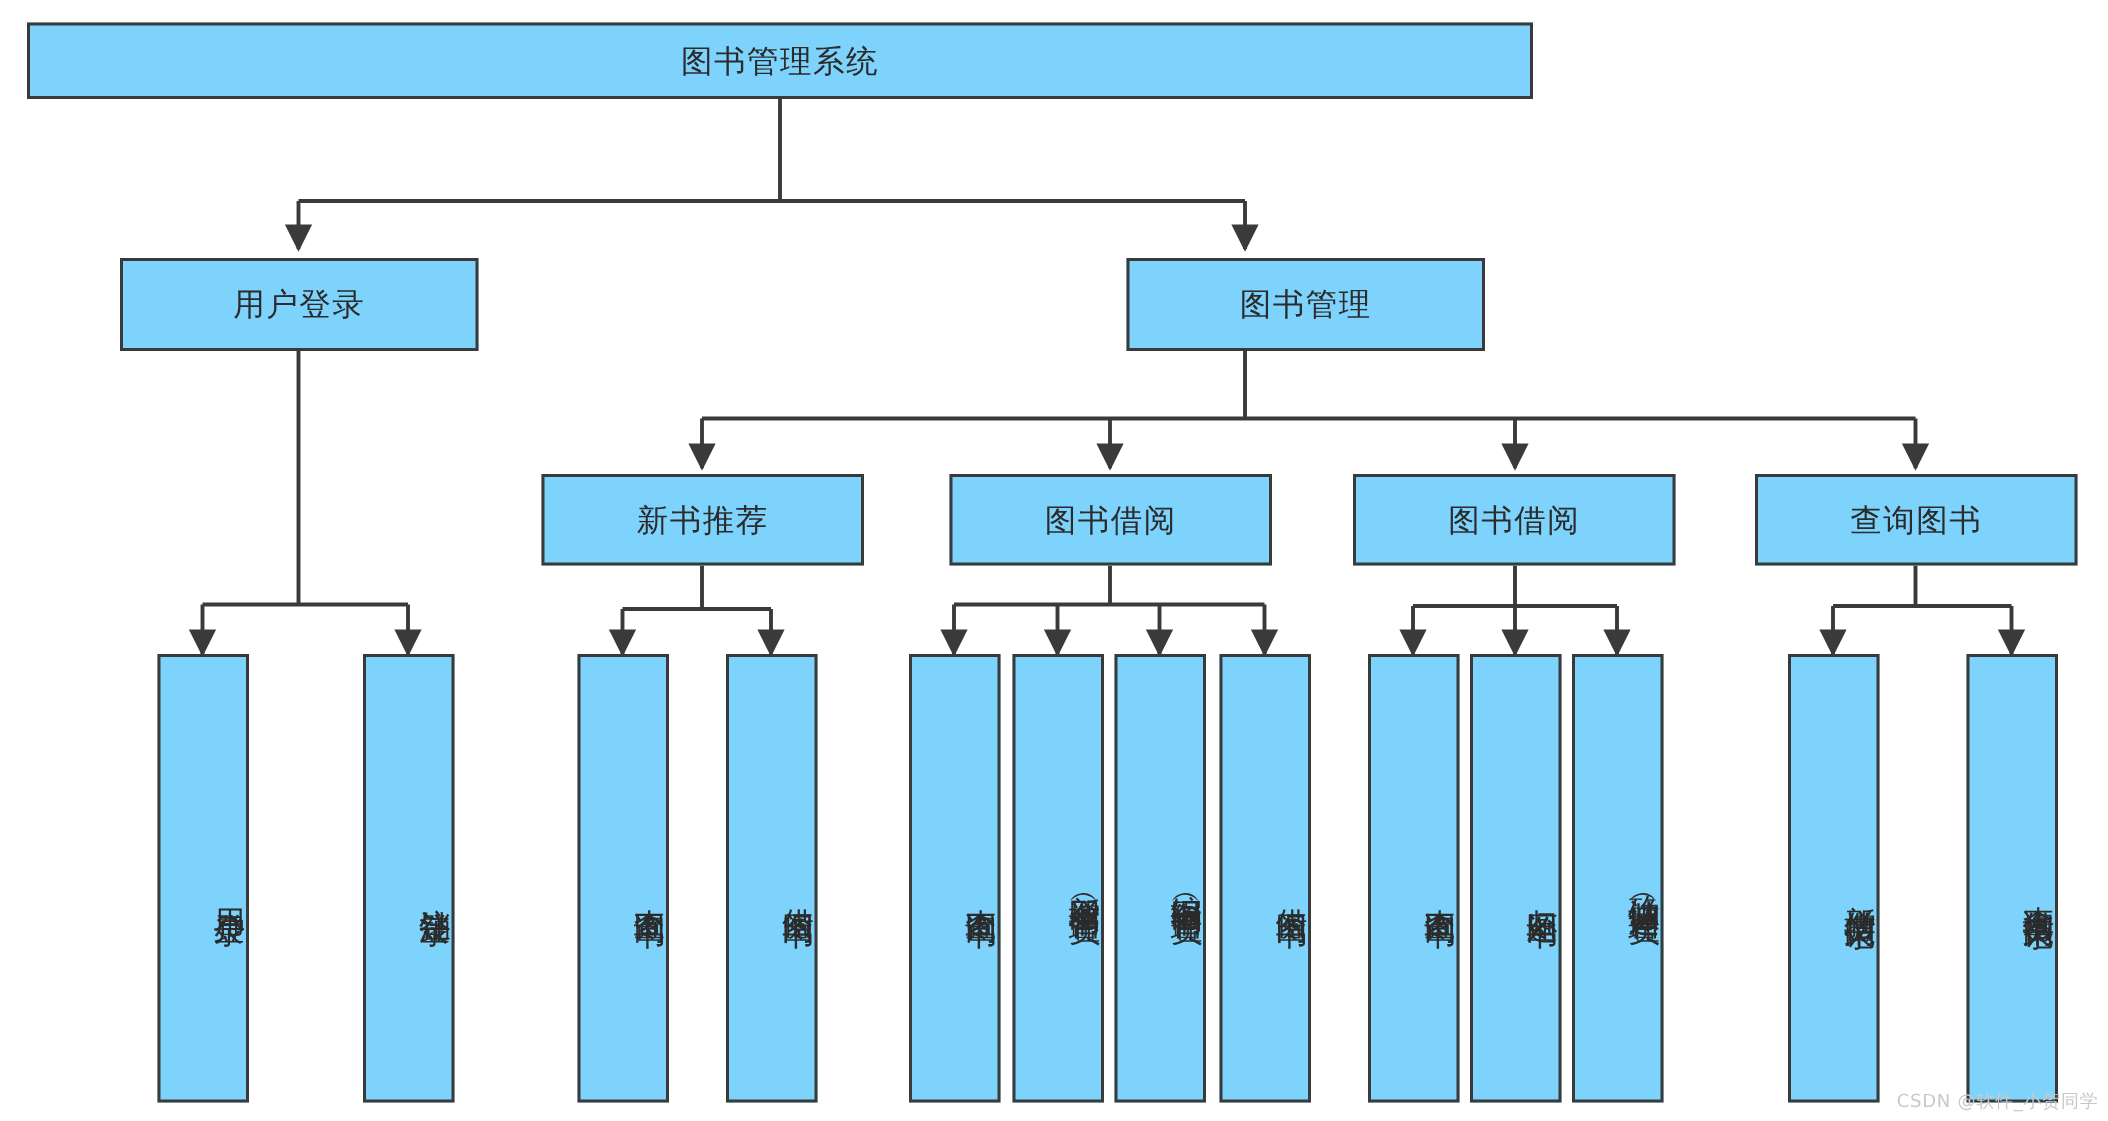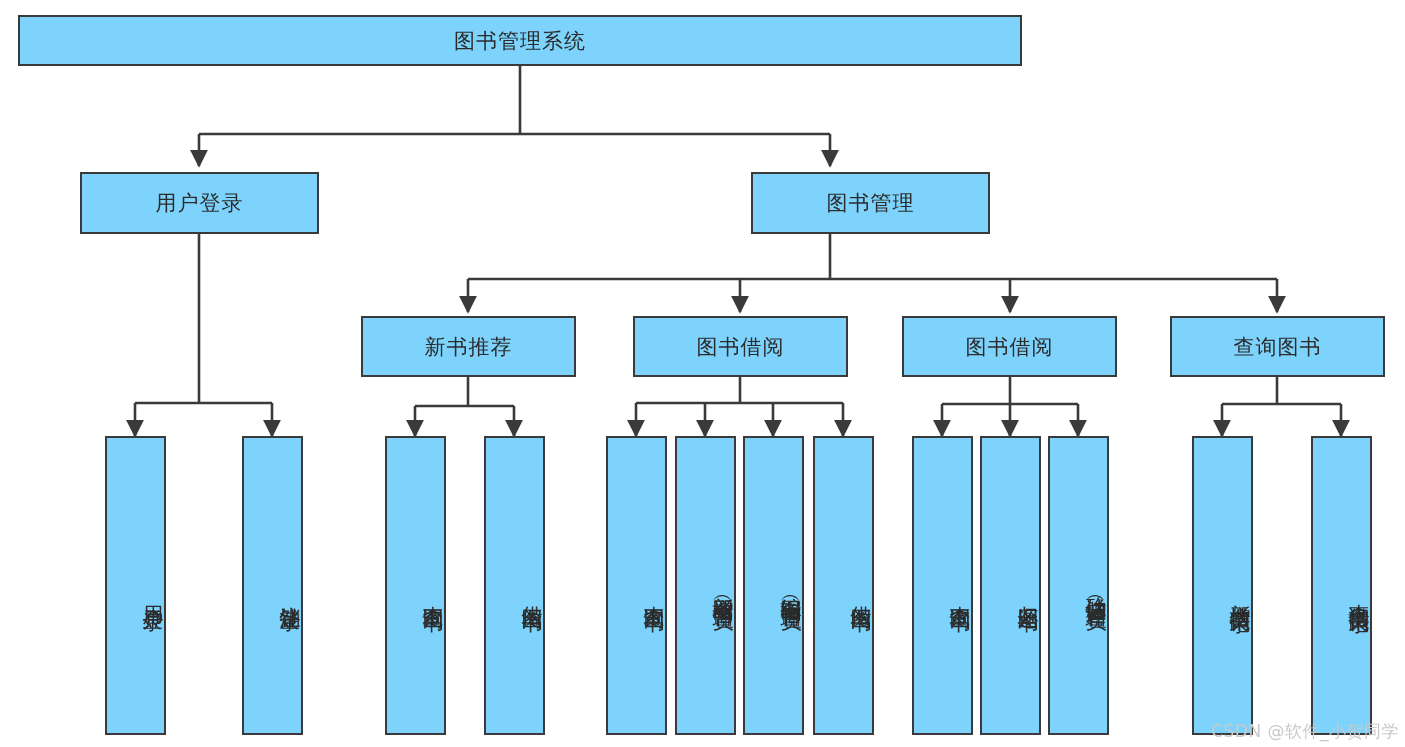--- a/index.html
+++ b/index.html
@@ -49,21 +49,21 @@
     justify-content: center;
     white-space: nowrap;
   }
   .node.vert.tall {
     padding-top: 6px;
   }
   .watermark {
     position: absolute;
     right: 6px;
     bottom: 4px;
-    font-size: 17px;
+    font-size: 12px;
     color: #c9c9c9;
     z-index: 5;
     white-space: nowrap;
     letter-spacing: 0.5px;
     margin-left: 24px;
   }
 </style>
 </head>
 <body>
 

